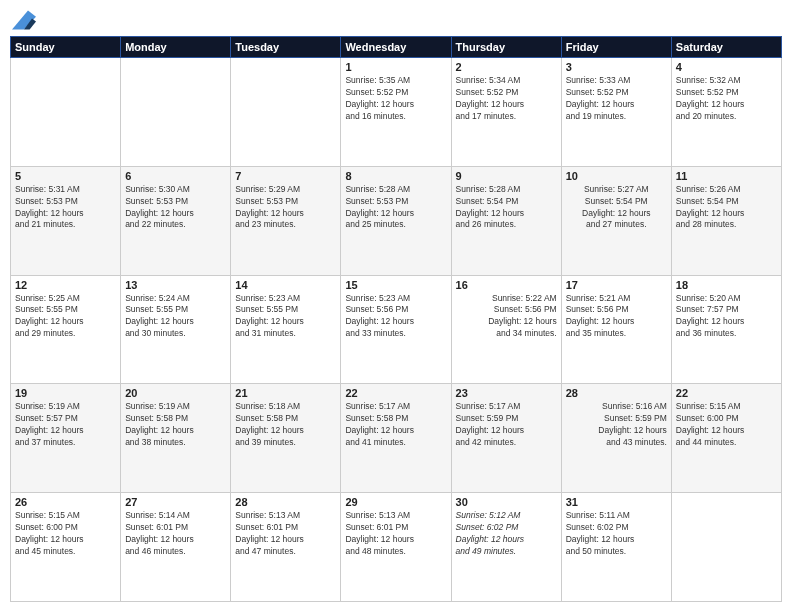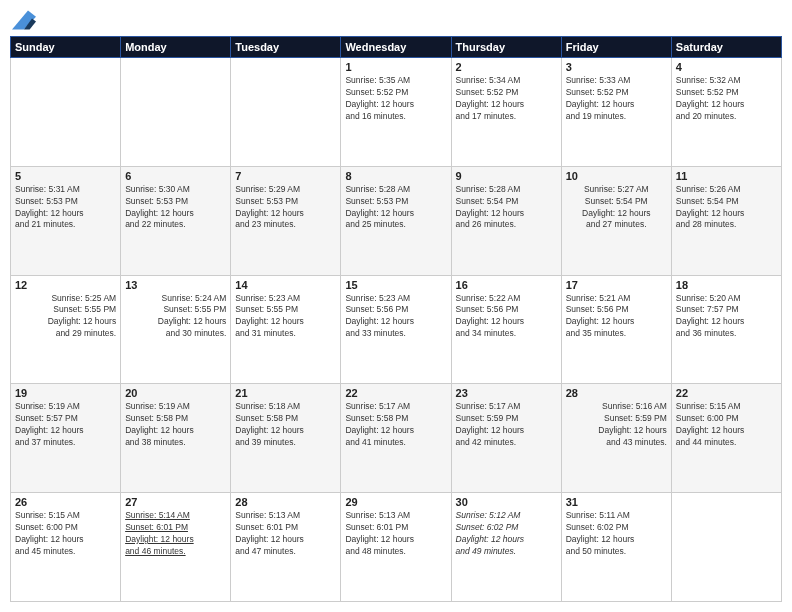--- a/index.html
+++ b/index.html
@@ -220,49 +220,49 @@
             <span class="day-num">11</span>
             <div class="day-info" style="white-space: pre-line;">Sunrise: 5:26 AM
 Sunset: 5:54 PM
 Daylight: 12 hours
 and 28 minutes.</div>
           </td>
         </tr>
         <tr>
           <td>
             <span class="day-num">12</span>
-            <div class="day-info" style="white-space: pre-line; text-align: right;">Sunrise: 5:25 AM
+            <div class="day-info" style="white-space: pre-line;">Sunrise: 5:25 AM
 Sunset: 5:55 PM
 Daylight: 12 hours
 and 29 minutes.</div>
           </td>
           <td>
             <span class="day-num">13</span>
-            <div class="day-info" style="white-space: pre-line; text-align: right;">Sunrise: 5:24 AM
+            <div class="day-info" style="white-space: pre-line;">Sunrise: 5:24 AM
 Sunset: 5:55 PM
 Daylight: 12 hours
 and 30 minutes.</div>
           </td>
           <td>
             <span class="day-num">14</span>
             <div class="day-info" style="white-space: pre-line;">Sunrise: 5:23 AM
 Sunset: 5:55 PM
 Daylight: 12 hours
 and 31 minutes.</div>
           </td>
           <td>
             <span class="day-num">15</span>
             <div class="day-info" style="white-space: pre-line;">Sunrise: 5:23 AM
 Sunset: 5:56 PM
 Daylight: 12 hours
 and 33 minutes.</div>
           </td>
           <td>
             <span class="day-num">16</span>
-            <div class="day-info" style="white-space: pre-line;">Sunrise: 5:22 AM
+            <div class="day-info" style="white-space: pre-line; text-align: right;">Sunrise: 5:22 AM
 Sunset: 5:56 PM
 Daylight: 12 hours
 and 34 minutes.</div>
           </td>
           <td>
             <span class="day-num">17</span>
             <div class="day-info" style="white-space: pre-line;">Sunrise: 5:21 AM
 Sunset: 5:56 PM
 Daylight: 12 hours
 and 35 minutes.</div>
@@ -329,21 +329,21 @@
         <tr>
           <td>
             <span class="day-num">26</span>
             <div class="day-info" style="white-space: pre-line;">Sunrise: 5:15 AM
 Sunset: 6:00 PM
 Daylight: 12 hours
 and 45 minutes.</div>
           </td>
           <td>
             <span class="day-num">27</span>
-            <div class="day-info" style="white-space: pre-line; text-decoration: underline;">Sunrise: 5:14 AM
+            <div class="day-info" style="white-space: pre-line;">Sunrise: 5:14 AM
 Sunset: 6:01 PM
 Daylight: 12 hours
 and 46 minutes.</div>
           </td>
           <td>
             <span class="day-num">28</span>
             <div class="day-info" style="white-space: pre-line;">Sunrise: 5:13 AM
 Sunset: 6:01 PM
 Daylight: 12 hours
 and 47 minutes.</div>

